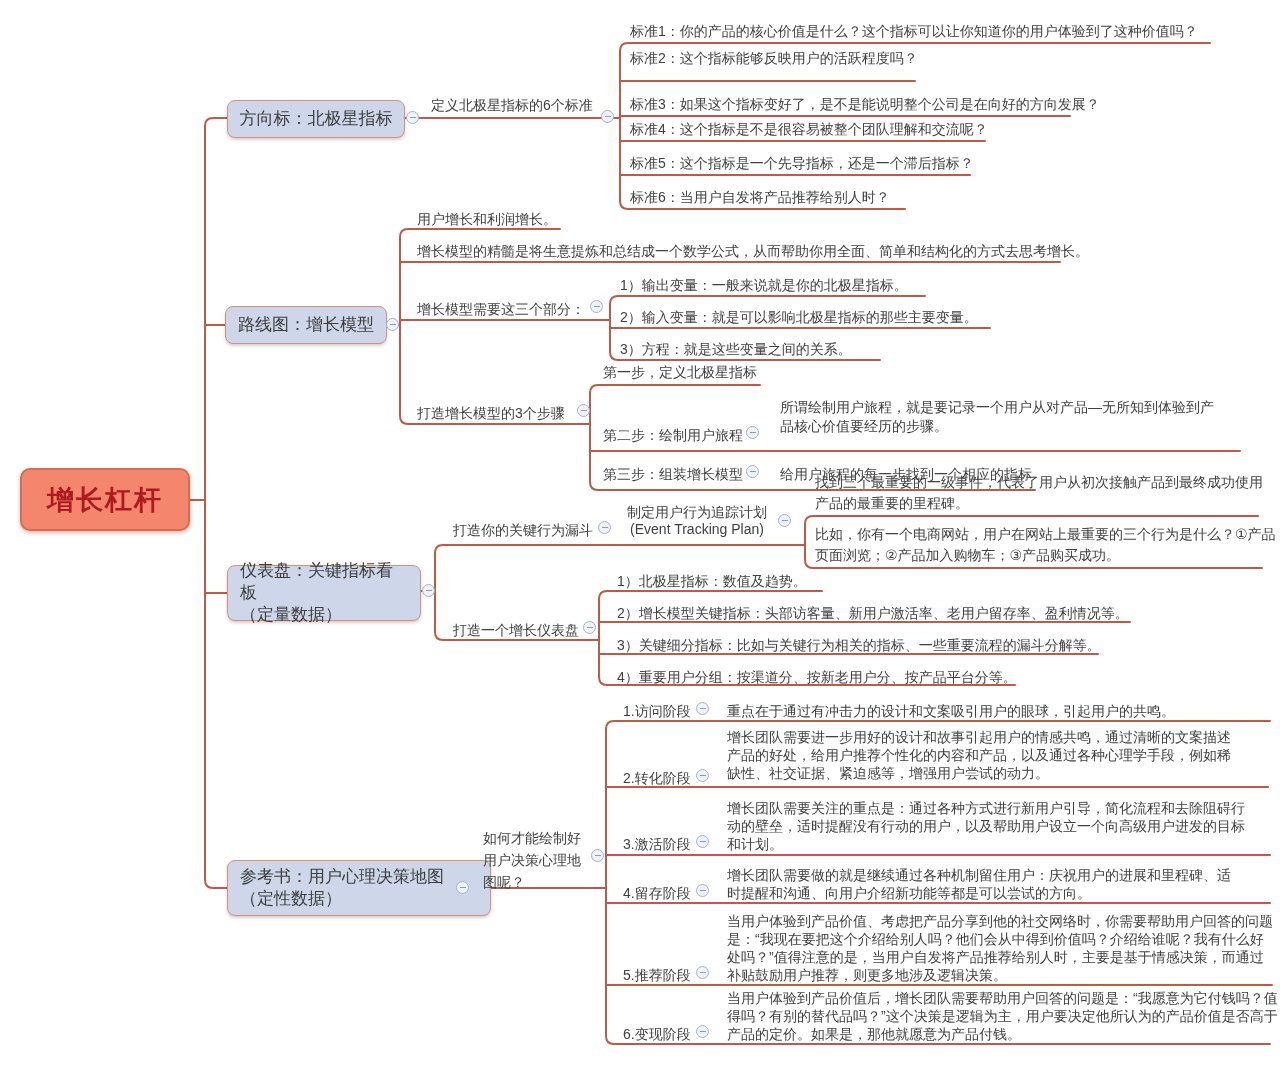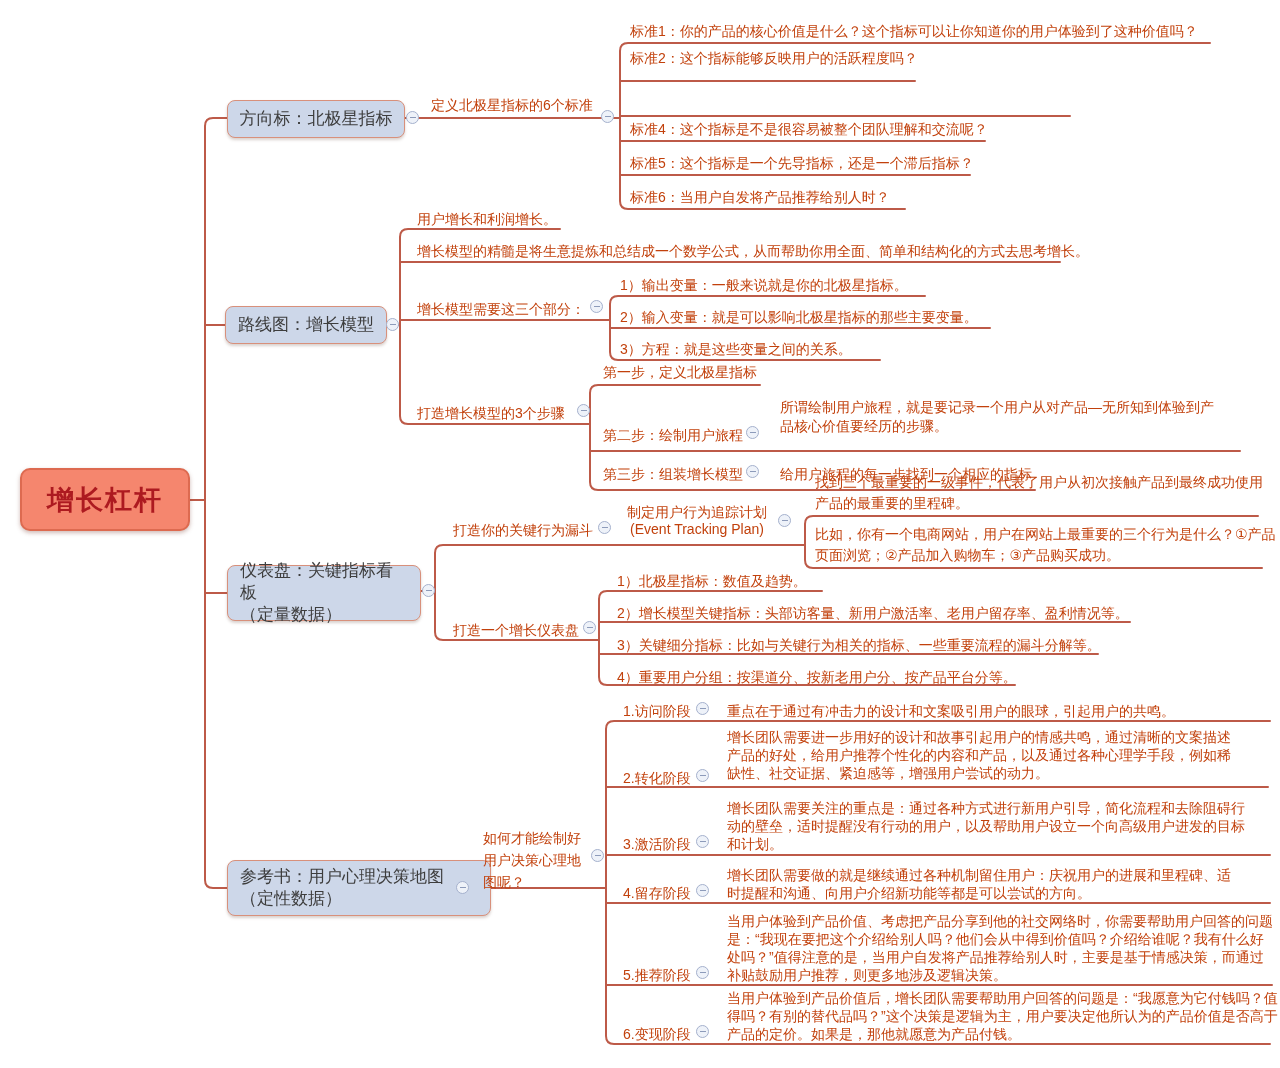--- a/index.html
+++ b/index.html
@@ -1,19 +1,19 @@
 <!DOCTYPE html>
 <html><head>
 <meta charset="utf-8">
 <style>
   html,body{margin:0;padding:0;background:#ffffff;}
   #stage{position:relative;width:1280px;height:1068px;background:#ffffff;overflow:hidden;
          font-family:"Liberation Sans","DejaVu Sans",sans-serif;}
   #wires{position:absolute;left:0;top:0;z-index:0;}
-  .t{position:absolute;font-size:14px;line-height:19px;color:#c2410c;white-space:pre;z-index:1;}
+  .t{position:absolute;font-size:14px;line-height:19px;color:#404040;white-space:pre;z-index:1;}
   .lh17{line-height:17px}.lh18{line-height:18px}.lh21{line-height:21px}.lh22{line-height:22px}
   .ctr{text-align:center}
   .box{position:absolute;background:#cdd7e9;border:1.5px solid #d8907b;border-radius:8px;
        box-shadow:0 2px 3px rgba(120,90,80,.28);color:#3d3d3d;font-size:17px;line-height:22px;
        display:flex;align-items:center;justify-content:center;white-space:pre-line;z-index:1;box-sizing:border-box;}
   .box.leftbox{justify-content:flex-start;padding:0 12px;}
   .rootbox{position:absolute;background:#f5866e;border:2px solid #dd6a50;border-radius:10px;
        box-shadow:0 2px 4px rgba(120,60,50,.35);color:#ad1a20;font-size:27px;font-weight:bold;
        display:flex;align-items:center;justify-content:center;z-index:1;box-sizing:border-box;letter-spacing:2px;}
   .minus{position:absolute;width:13px;height:13px;background:#eef2f9;border:1px solid #a5b1cd;
@@ -52,20 +52,21 @@
 
   <div class="box leftbox" style="left:227px;top:565px;width:194px;height:56px">仪表盘：关键指标看板
 （定量数据）</div>
 
   <div class="box leftbox" style="left:227px;top:860px;width:264px;height:56px">参考书：用户心理决策地图
 （定性数据）</div>
 
   <div class="t" style="left:431px;top:96px">定义北极星指标的6个标准</div>
   <div class="t" style="left:630px;top:22px">标准1：你的产品的核心价值是什么？这个指标可以让你知道你的用户体验到了这种价值吗？</div>
   <div class="t" style="left:630px;top:49px">标准2：这个指标能够反映用户的活跃程度吗？</div>
+  <div class="t" style="left:630px;top:95px">标准3：如果这个指标变好了，是不是能说明整个公司是在向好的方向发展？</div>
   <div class="t" style="left:630px;top:120px">标准4：这个指标是不是很容易被整个团队理解和交流呢？</div>
   <div class="t" style="left:630px;top:154px">标准5：这个指标是一个先导指标，还是一个滞后指标？</div>
   <div class="t" style="left:630px;top:188px">标准6：当用户自发将产品推荐给别人时？</div>
 
   <div class="t" style="left:417px;top:210px">用户增长和利润增长。</div>
   <div class="t" style="left:417px;top:242px">增长模型的精髓是将生意提炼和总结成一个数学公式，从而帮助你用全面、简单和结构化的方式去思考增长。</div>
   <div class="t" style="left:417px;top:300px">增长模型需要这三个部分：</div>
   <div class="t" style="left:620px;top:276px">1）输出变量：一般来说就是你的北极星指标。</div>
   <div class="t" style="left:620px;top:308px">2）输入变量：就是可以影响北极星指标的那些主要变量。</div>
   <div class="t" style="left:620px;top:340px">3）方程：就是这些变量之间的关系。</div>

